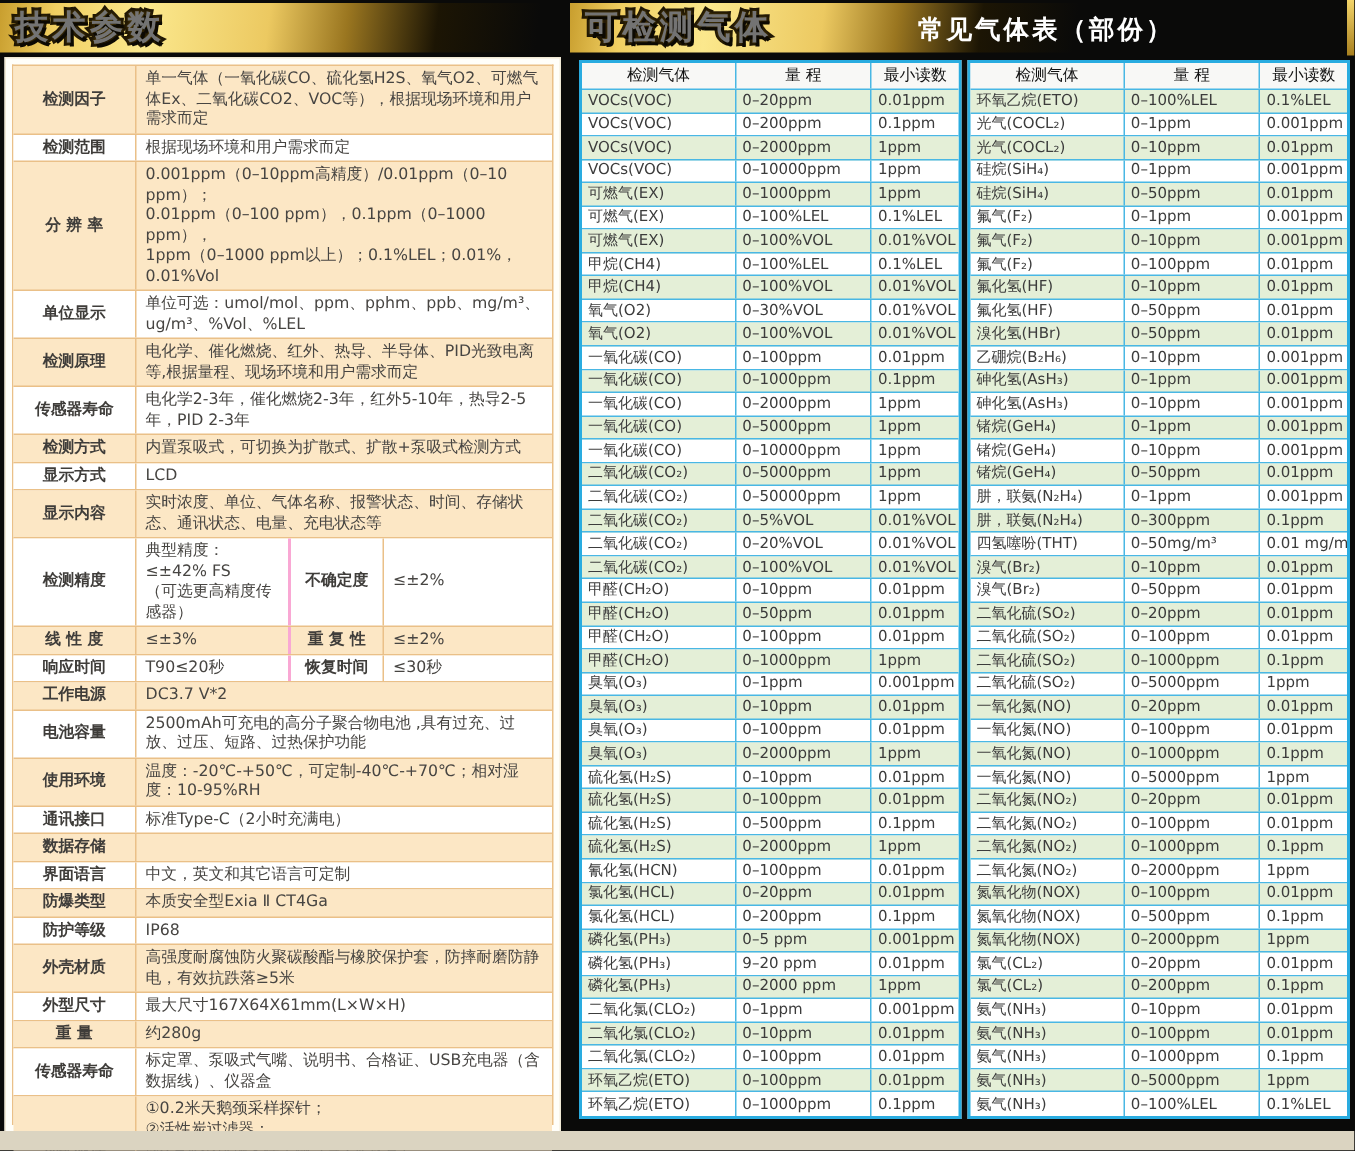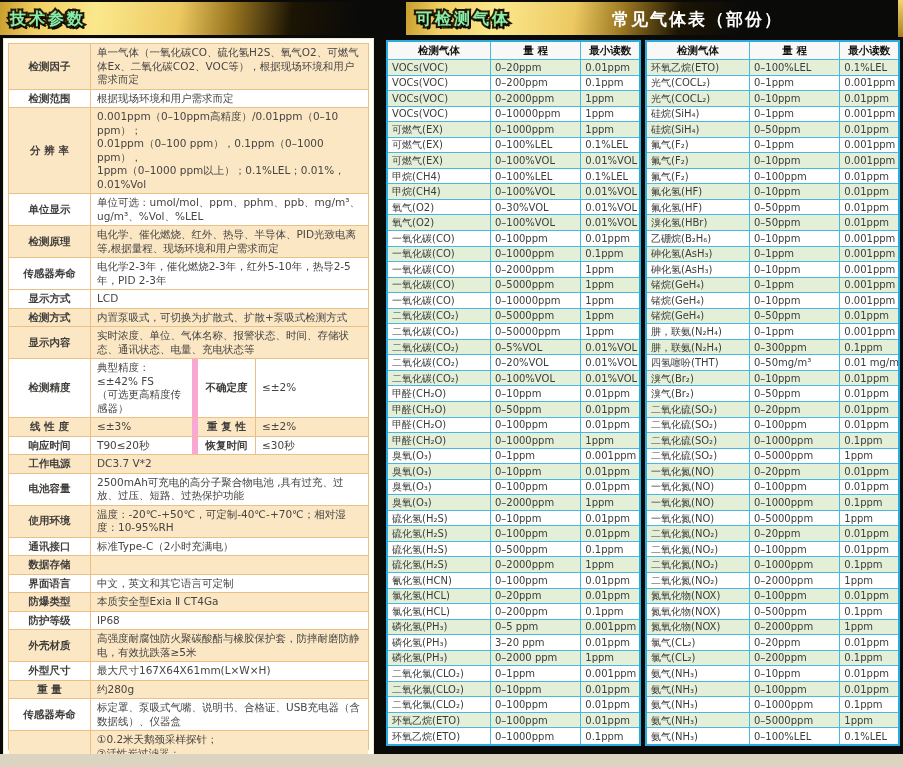--- a/index.html
+++ b/index.html
@@ -12,71 +12,71 @@
   .bottom-strip{position:absolute;left:0;right:0;bottom:0;height:13px;background:#dbd4c1;}
 
   
   .banner{position:absolute;top:0;height:37px;}
   .banner-bg{
     position:absolute;inset:2px 0 2px 0;
     background:linear-gradient(97deg,#c89e2e 0%,#f1cf62 10%,#fbe88d 26%,#ecc961 48%,#9a7620 62%,#1c1504 78%,rgba(0,0,0,0) 96%);
   }
   .banner-text{
     position:relative;display:inline-block;padding:4px 0 0 10px;
-    font-size:16px;font-weight:900;letter-spacing:3px;line-height:30px;
-    color:#86efac;
+    font-size:22px;font-weight:900;letter-spacing:3px;line-height:30px;
+    color:#737373;
     -webkit-text-stroke:4px #201704;paint-order:stroke fill;
     text-shadow:2px 3px 0 #0c0902,0 0 2px #5b4408;
   }
   .top-gold-edge{position:absolute;right:0;top:0;width:5px;height:37px;background:linear-gradient(180deg,#f3d469,#a8801f);}
   .subtitle{
     position:absolute;top:8px;left:612px;
     font-size:17px;font-weight:700;letter-spacing:2px;color:#ffffff;
   }
 
   
   .left-card{
     position:absolute;left:3px;top:38px;width:371px;height:717px;
     background:#fffef9;border:1px solid #f1ead6;box-sizing:border-box;padding:4px;
   }
   .spec-table{border:1px solid #eac088;border-bottom:none;height:100%;box-sizing:border-box;display:flex;flex-direction:column;}
   .spec-row{display:flex;border-bottom:1px solid #eac088;flex:0 1 auto;background:#ffffff;flex-grow:1;}
   .spec-row.alt{background:#fce7c5;}
   .spec-cell{padding:2px 6px;font-size:10.5px;line-height:13.5px;color:#474542;display:flex;align-items:center;box-sizing:border-box;}
   .spec-label{width:82px;flex:0 0 82px;justify-content:center;text-align:left;font-weight:700;color:#3f3d3a;border-right:1px solid #eac088;}
   .spec-value{flex:1 1 auto;white-space:pre-line;}
-  .spec-label2{width:64px;flex:0 0 64px;justify-content:center;text-align:center;font-weight:700;color:#3f3d3a;border-left:6px solid #f9a8d4;border-right:1px solid #eac088;}
+  .spec-label2{width:64px;flex:0 0 64px;justify-content:center;text-align:center;font-weight:700;color:#3f3d3a;border-left:2px solid #f9a8d4;border-right:1px solid #eac088;}
   .spec-value2{width:112px;flex:0 0 112px;}
 
   
   .gas-wrap{position:absolute;left:386px;top:40px;width:515px;height:706px;display:flex;gap:4px;}
   .gas-table{
     flex:0 0 255px;box-sizing:border-box;border:2px solid #2aace0;background:#ffffff;
     display:grid;grid-template-rows:18px repeat(44,1fr);height:100%;
   }
   .gas-row{display:grid;grid-template-columns:41% 36% 23%;border-bottom:1px solid #49b7e4;}
   .gas-row:last-child{border-bottom:none;}
   .gas-row.head{background:#f8f8f6;}
-  .gas-row.head .gas-cell{justify-content:center;font-weight:700;color:#111;font-size:10.5px;}
+  .gas-row.head .gas-cell{justify-content:center;font-weight:400;color:#111;font-size:10.5px;}
   .gas-row.g{background:#e4efd7;}
   .gas-cell{
     font-size:10px;line-height:11px;color:#3c3c3c;
     display:flex;align-items:center;padding:0 4px;box-sizing:border-box;
     border-right:1px solid #49b7e4;overflow:hidden;white-space:nowrap;
   }
   .gas-cell:last-child{border-right:none;}
 </style>
 </head>
 <body>
 
 <div class="banner" style="left:0;width:372px;">
   <div class="banner-bg"></div>
   <span class="banner-text">技术参数</span>
 </div>
-<div class="banner" style="left:406px;width:350px;">
+<div class="banner" style="left:380px;width:350px;">
   <div class="banner-bg"></div>
   <span class="banner-text">可检测气体</span>
 </div>
 <div class="subtitle">常见气体表（部份）</div>
 <div class="top-gold-edge"></div>
 
 <div class="left-card">
   <div class="spec-table" id="spec-rows">
       <div class="spec-row alt">
     <div class="spec-cell spec-label">检测因子</div>
@@ -98,27 +98,27 @@
 ug/m³、%Vol、%LEL</div>
   </div>
       <div class="spec-row alt">
     <div class="spec-cell spec-label">检测原理</div>
     <div class="spec-cell spec-value">电化学、催化燃烧、红外、热导、半导体、PID光致电离等,根据量程、现场环境和用户需求而定</div>
   </div>
       <div class="spec-row">
     <div class="spec-cell spec-label">传感器寿命</div>
     <div class="spec-cell spec-value">电化学2-3年，催化燃烧2-3年，红外5-10年，热导2-5年，PID 2-3年</div>
   </div>
+      <div class="spec-row alt">
+    <div class="spec-cell spec-label">检测方式</div>
+    <div class="spec-cell spec-value">内置泵吸式，可切换为扩散式、扩散+泵吸式检测方式</div>
+  </div>
       <div class="spec-row">
     <div class="spec-cell spec-label">显示方式</div>
     <div class="spec-cell spec-value">LCD</div>
-  </div>
-      <div class="spec-row alt">
-    <div class="spec-cell spec-label">检测方式</div>
-    <div class="spec-cell spec-value">内置泵吸式，可切换为扩散式、扩散+泵吸式检测方式</div>
   </div>
       <div class="spec-row alt">
     <div class="spec-cell spec-label">显示内容</div>
     <div class="spec-cell spec-value">实时浓度、单位、气体名称、报警状态、时间、存储状态、通讯状态、电量、充电状态等</div>
   </div>
       <div class="spec-row">
     <div class="spec-cell spec-label">检测精度</div>
     <div class="spec-cell spec-value">典型精度：≤±42% FS
 （可选更高精度传感器）</div>
   <div class="spec-cell spec-label2">不确定度</div>
@@ -381,21 +381,21 @@
     <div class="gas-cell">0–200ppm</div>
     <div class="gas-cell">0.1ppm</div>
   </div>
       <div class="gas-row g">
     <div class="gas-cell">磷化氢(PH₃)</div>
     <div class="gas-cell">0–5 ppm</div>
     <div class="gas-cell">0.001ppm</div>
   </div>
       <div class="gas-row">
     <div class="gas-cell">磷化氢(PH₃)</div>
-    <div class="gas-cell">3–20 ppm</div>
+    <div class="gas-cell">9–20 ppm</div>
     <div class="gas-cell">0.01ppm</div>
   </div>
       <div class="gas-row g">
     <div class="gas-cell">磷化氢(PH₃)</div>
     <div class="gas-cell">0–2000 ppm</div>
     <div class="gas-cell">1ppm</div>
   </div>
       <div class="gas-row">
     <div class="gas-cell">二氧化氯(CLO₂)</div>
     <div class="gas-cell">0–1ppm</div>

